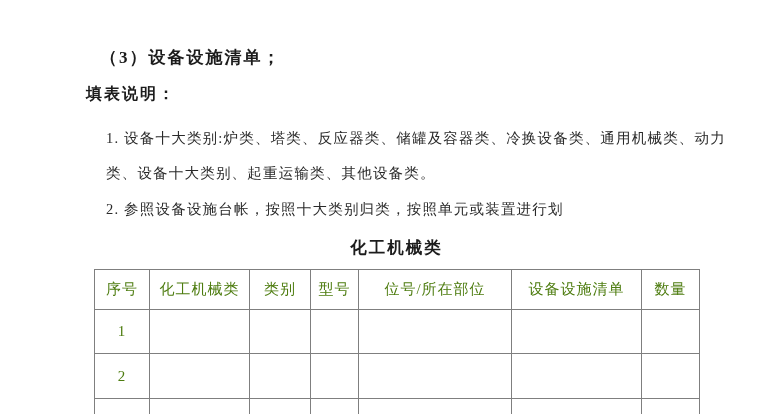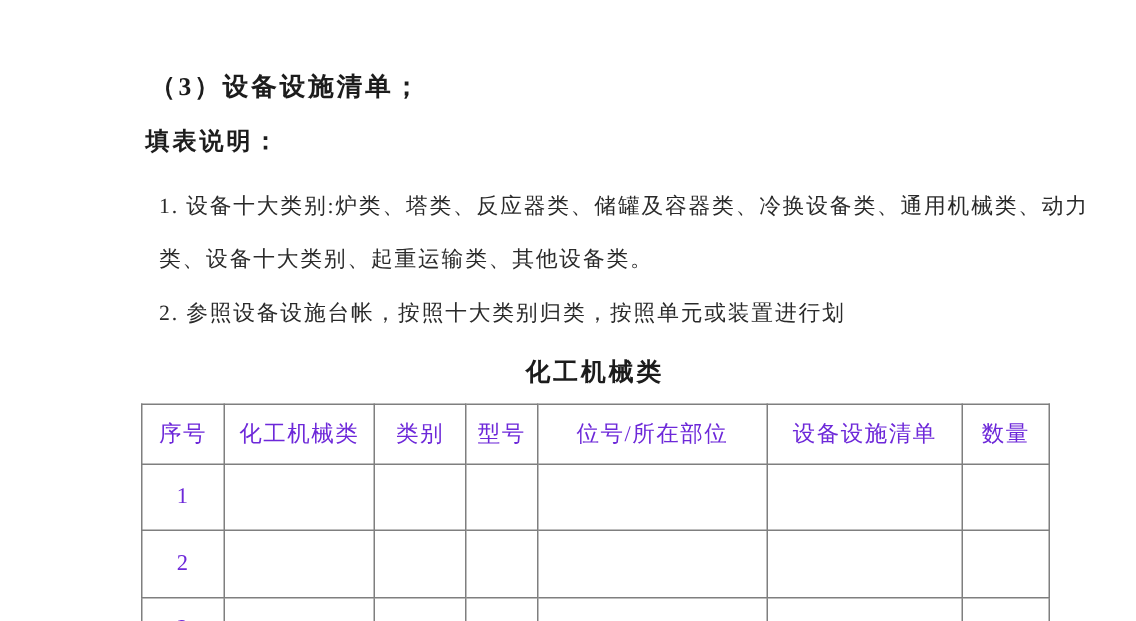--- a/index.html
+++ b/index.html
@@ -18,21 +18,21 @@
   .edge-bottom {
     position: absolute; left: 0; bottom: 0; width: 757px; height: 2px;
     background: #f0f0f0;
   }
   .doc-title {
     position: absolute; left: 64px; top: 10px;
     font-size: 17px; font-weight: bold; letter-spacing: 2px;
     white-space: nowrap;
   }
   .doc-subtitle {
-    position: absolute; left: 61px; top: 48px;
+    position: absolute; left: 50px; top: 48px;
     font-size: 16px; font-weight: bold; letter-spacing: 2px;
     white-space: nowrap;
     font-family: Liberation Mono, monospace;
   }
   .notes {
     position: absolute; left: 58px; top: 79px; width: 680px;
     font-size: 14.5px; line-height: 23.3px; letter-spacing: 1.2px;
     color: #2a2a2a;
   }
   .notes .line { white-space: nowrap; }
@@ -46,21 +46,21 @@
     width: 605px; height: 170px;
     border-collapse: collapse;
     table-layout: fixed;
     font-size: 15px;
   }
   table.equip th, table.equip td {
     border: 1px solid #7f7f7f;
     text-align: center; vertical-align: middle;
     font-weight: normal;
     letter-spacing: 1px;
-    color: #6d28d9;
+    color: #4d7c0f;
     padding: 0;
     overflow: hidden;
   }
   tr.header-row { height: 40px; }
   tr.body-row-1 { height: 44px; }
   tr.body-row-2 { height: 45px; }
   tr.body-row-3 { height: 41px; }
   td.seq { font-size: 15px; }
 </style>
 </head>

